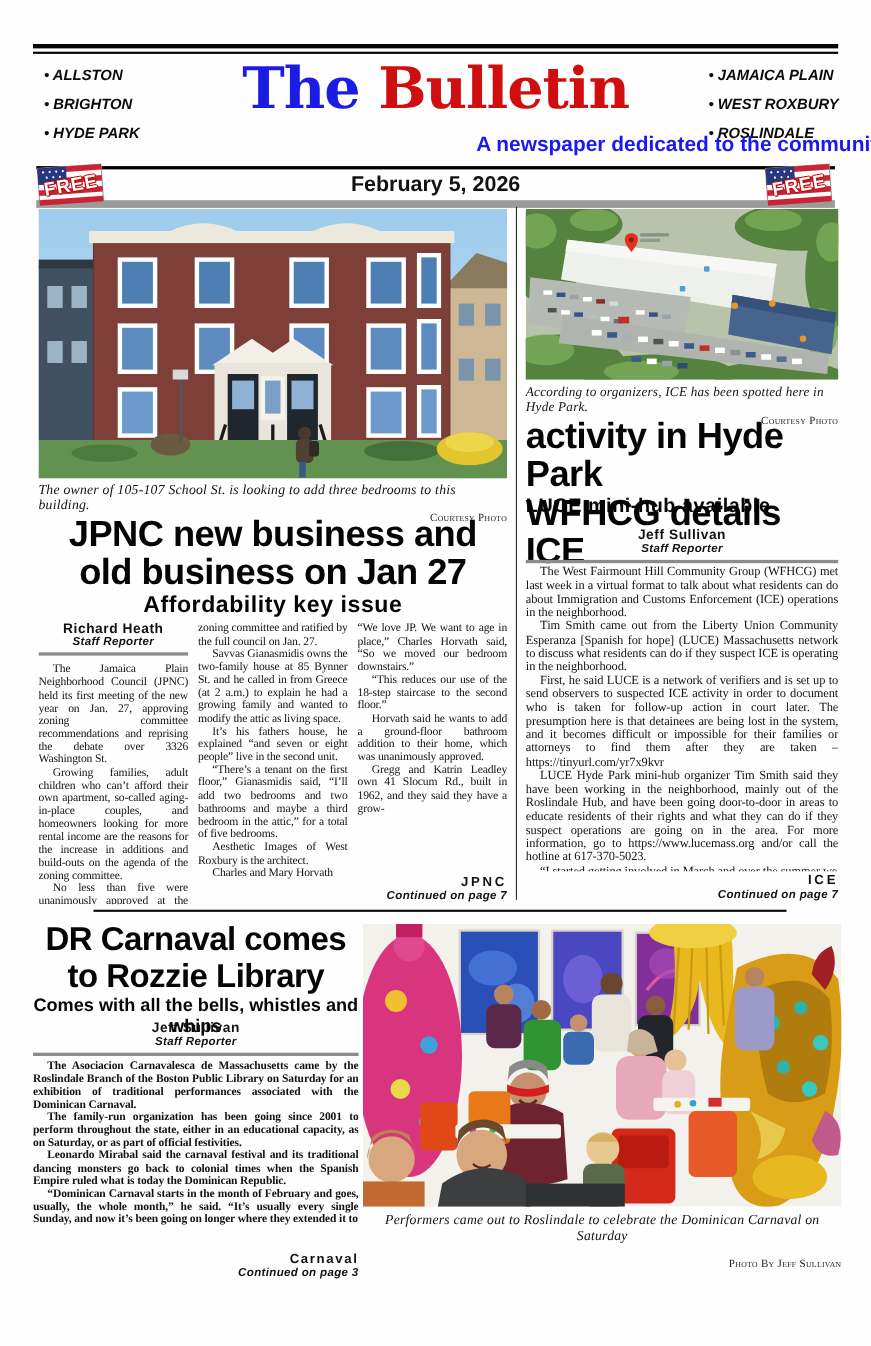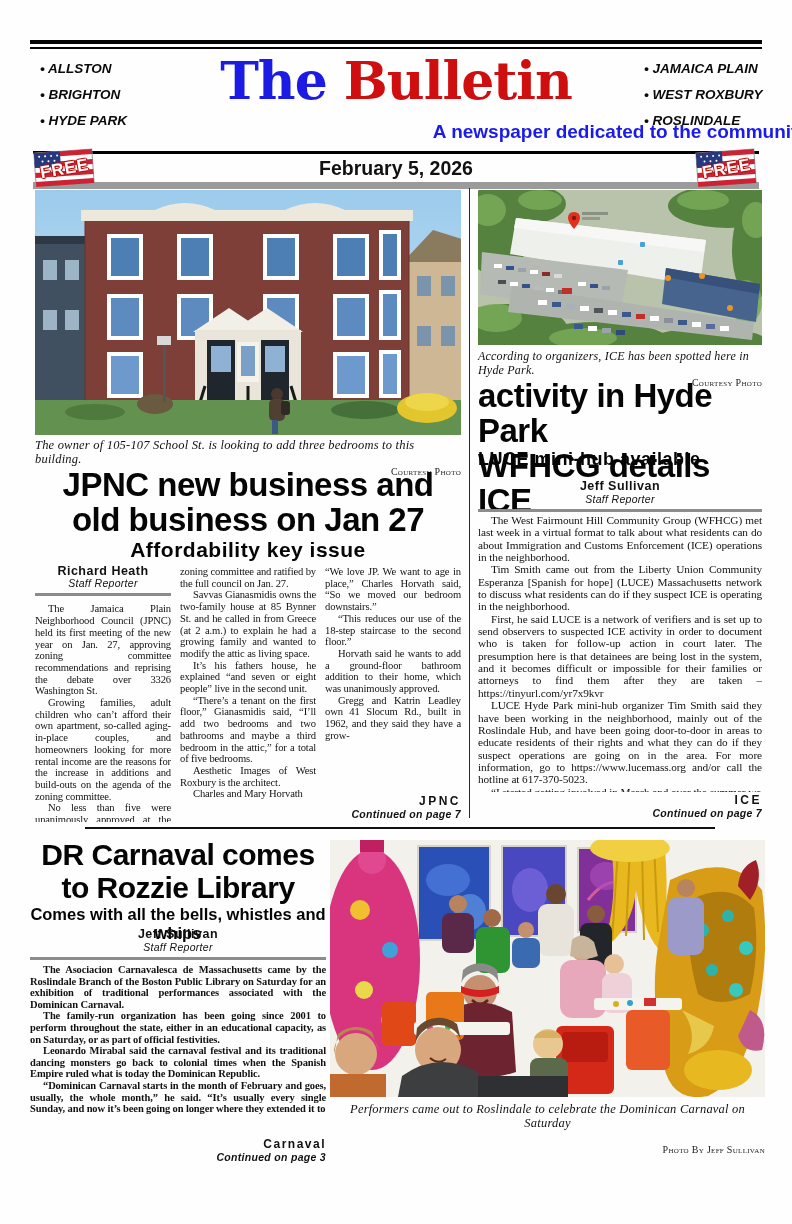--- a/index.html
+++ b/index.html
@@ -31,21 +31,21 @@
   .caption{font-style:italic;font-size:12.5px;line-height:14px;letter-spacing:.2px;}
   .credit{font-variant:small-caps;font-size:10px;letter-spacing:.3px;text-align:right;color:#222;}
 
   .headline{font-family:"Liberation Sans",sans-serif;font-weight:bold;text-align:center;
             letter-spacing:-.5px;color:#050505;}
   .subhead{font-family:"Liberation Sans",sans-serif;font-weight:bold;text-align:center;
            letter-spacing:.5px;color:#050505;}
 
   .byline{text-align:center;font-family:"Liberation Sans",sans-serif;}
   .byline .bname{font-weight:bold;font-size:12.5px;letter-spacing:.5px;}
-  .byline .btitle{font-weight:normal;font-style:italic;font-size:10.5px;letter-spacing:.3px;}
+  .byline .btitle{font-weight:bold;font-style:italic;font-size:10.5px;letter-spacing:.3px;}
   .byline .brule{height:3px;background:#8c8c8c;margin-top:4px;}
 
   .body-p{margin:0;text-align:justify;text-indent:13px;}
   .cols{display:flex;gap:9px;overflow:hidden;}
   .col{width:136px;font-size:10.6px;line-height:11.7px;letter-spacing:-.15px;}
   .col2 .body-p:first-child,.col3 .body-p:first-child{text-indent:0;}
 
   .ice-body{font-size:11.3px;line-height:12.35px;letter-spacing:-.1px;overflow:hidden;}
   .carn-body{font-size:10.5px;line-height:11.6px;letter-spacing:-.12px;overflow:hidden;font-weight:bold;}
 

